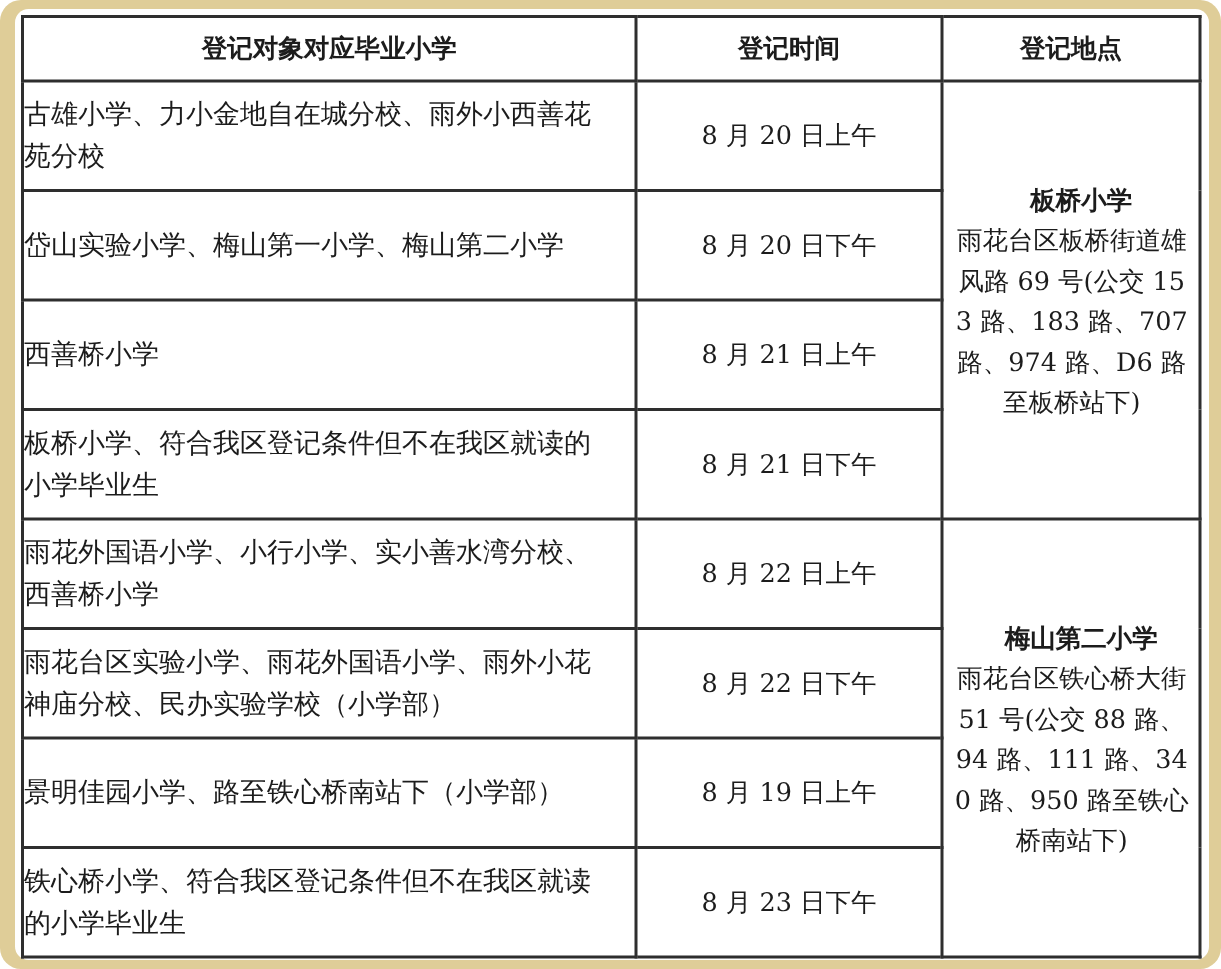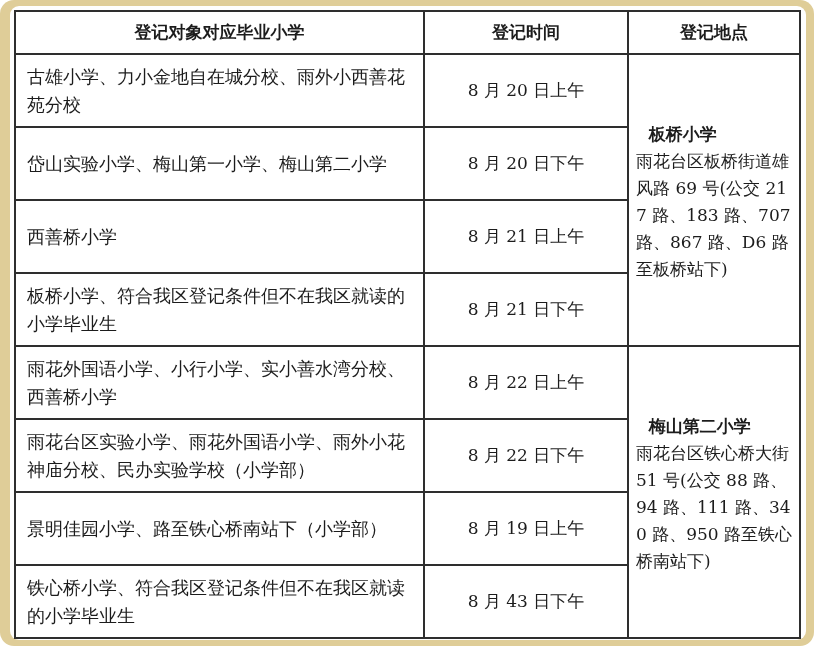--- a/index.html
+++ b/index.html
@@ -41,33 +41,33 @@
     text-align: center;
     vertical-align: middle;
     border-bottom-width: 2px;
   }
   .reg-table tbody tr { height: 73px; }
   td.schools-cell {
     font-size: 18px;
     line-height: 28px;
     text-align: left;
     vertical-align: middle;
-    padding: 4px 12px 4px 11px;
+    padding: 4px 12px 4px 0;
     word-break: break-all;
   }
   td.time-cell {
     font-size: 17px;
     text-align: center;
     vertical-align: middle;
     white-space: nowrap;
   }
   td.location-cell {
     font-size: 17px;
     line-height: 27px;
-    text-align: left;
+    text-align: center;
     vertical-align: middle;
     padding: 4px 6px 0 7px;
     word-break: break-all;
   }
   .loc-name {
     font-weight: bold;
     text-indent: 0.75em;
   }
   .loc-address { }
   .group-divider-top td { border-top-width: 2px; }
@@ -90,21 +90,21 @@
           <th>登记时间</th>
           <th>登记地点</th>
         </tr>
       </thead>
       <tbody>
         <tr>
           <td class="schools-cell">古雄小学、力小金地自在城分校、雨外小西善花苑分校</td>
           <td class="time-cell">8 月 20 日上午</td>
           <td class="location-cell" rowspan="4">
             <div class="loc-name">板桥小学</div>
-            <div class="loc-address">雨花台区板桥街道雄风路 69 号(公交 217 路、183 路、707 路、867 路、D6 路至板桥站下)</div>
+            <div class="loc-address">雨花台区板桥街道雄风路 69 号(公交 153 路、183 路、707 路、974 路、D6 路至板桥站下)</div>
           </td>
         </tr>
         <tr>
           <td class="schools-cell">岱山实验小学、梅山第一小学、梅山第二小学</td>
           <td class="time-cell">8 月 20 日下午</td>
         </tr>
         <tr>
           <td class="schools-cell">西善桥小学</td>
           <td class="time-cell">8 月 21 日上午</td>
         </tr>
@@ -123,19 +123,19 @@
         <tr>
           <td class="schools-cell">雨花台区实验小学、雨花外国语小学、雨外小花神庙分校、民办实验学校（小学部）</td>
           <td class="time-cell">8 月 22 日下午</td>
         </tr>
         <tr>
           <td class="schools-cell">景明佳园小学、路至铁心桥南站下（小学部）</td>
           <td class="time-cell">8 月 19 日上午</td>
         </tr>
         <tr>
           <td class="schools-cell">铁心桥小学、符合我区登记条件但不在我区就读的小学毕业生</td>
-          <td class="time-cell">8 月 43 日下午</td>
+          <td class="time-cell">8 月 23 日下午</td>
         </tr>
       </tbody>
     </table>
 
   </div>
 </div>
 
 </body></html>

